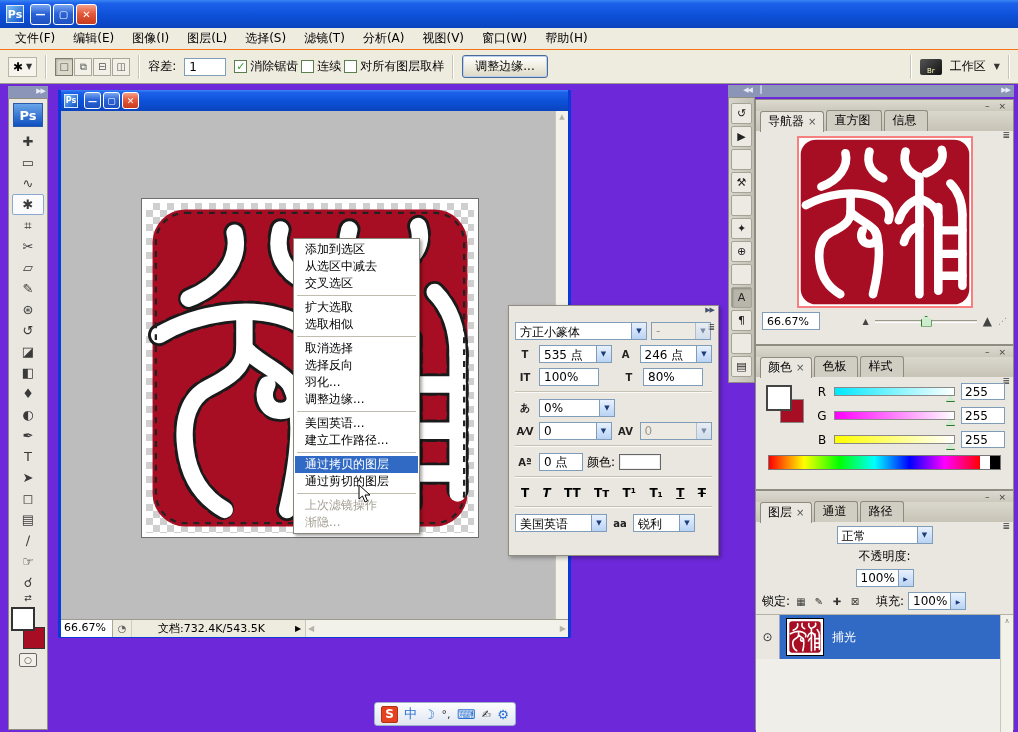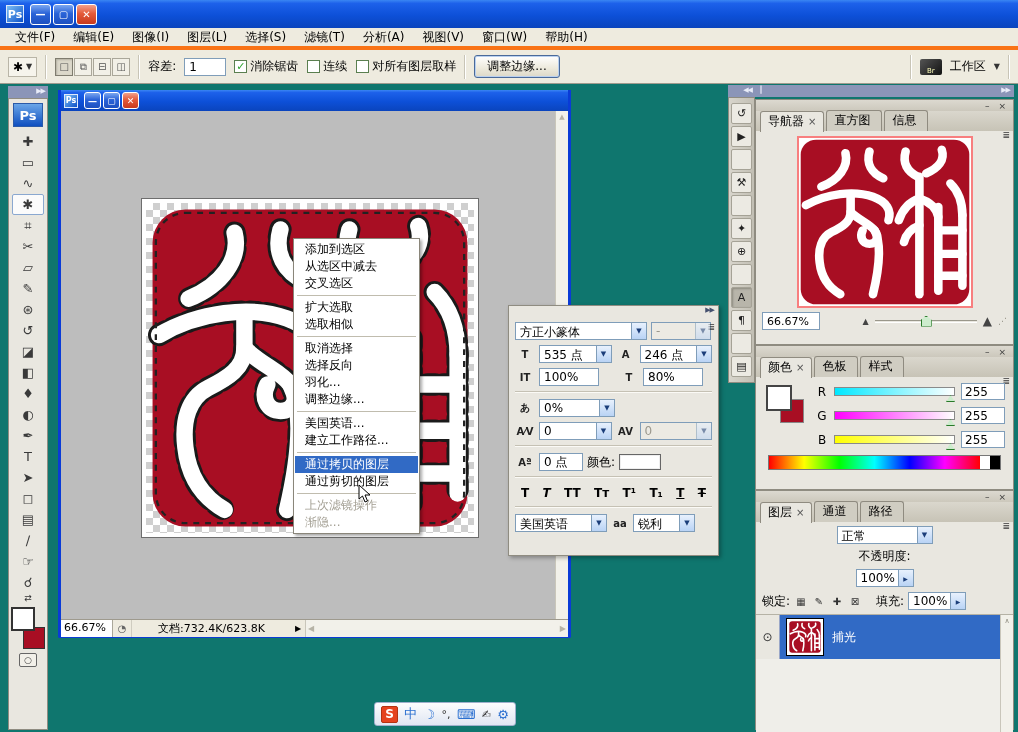--- a/index.html
+++ b/index.html
@@ -1,36 +1,36 @@
 <!DOCTYPE html>
 <html><head>
 <meta charset="utf-8">
 <style>
   * { box-sizing: border-box; margin:0; padding:0; }
   body { font-family:"DejaVu Sans","Liberation Sans",sans-serif; font-size:12px; color:#000; }
-  #screen { position:relative; width:1018px; height:732px; background:#0f766e; overflow:hidden; }
+  #screen { position:relative; width:1018px; height:732px; background:#6d28d9; overflow:hidden; }
 
   
   #titlebar { position:absolute; left:0; top:0; width:1018px; height:28px;
     background:linear-gradient(180deg,#3a86f3 0%,#1d61ea 12%,#0d50d8 55%,#0a44bd 100%);
     display:flex; align-items:center; padding:0 6px; }
   .app-icon { width:18px; height:18px; background:linear-gradient(135deg,#7ec0f5,#0b50c8);
     border:1px solid #dce9fb; color:#fff; font-weight:bold; font-size:11px;
     display:flex; align-items:center; justify-content:center; margin-right:6px; }
   .title-text { color:#fff; font-weight:bold; font-size:13px; text-shadow:1px 1px 1px #09308a;
     font-family:"DejaVu Sans Mono","Liberation Mono",monospace; flex:1; }
   .winbtns { display:flex; gap:2px; }
   .winbtn { width:21px; height:21px; border:1px solid #fff; border-radius:3px; color:#fff;
     font-size:10px; font-weight:bold; display:flex; align-items:center; justify-content:center;
     background:linear-gradient(180deg,#7ba7f0,#2a63d8 45%,#1d50c0); }
   .winbtn.close { background:linear-gradient(180deg,#f3a08a,#e45a3a 45%,#c83a1d); }
   .winbtn.sm { width:17px; height:17px; font-size:9px; }
 
   #menubar { position:absolute; left:0; top:28px; width:1018px; height:22px;
-    background:#eeebdf; border-bottom:4px solid #f97316; display:flex; align-items:center; padding-left:6px; }
+    background:#eeebdf; border-bottom:1px solid #f97316; display:flex; align-items:center; padding-left:6px; }
   .menu-item { padding:2px 9px; cursor:default; }
 
   #optionsbar { position:absolute; left:0; top:50px; width:1018px; height:34px;
     background:#eeebdf; border-bottom:1px solid #9e9a8e; display:flex; align-items:center; padding:0 8px; gap:8px; }
   .osep { width:2px; height:24px; border-left:1px solid #c8c4b6; border-right:1px solid #fff; }
   .tool-preset { display:flex; align-items:center; gap:3px; padding:2px 4px; border:1px solid #b9b5a7; background:#f6f4ec; }
   .selmode { width:18px; height:18px; border:1px solid #aaa79a; background:#f2f0e7; font-size:10px; color:#555;
     display:flex; align-items:center; justify-content:center; }
   .selmode.pressed { background:#dcd8ca; border-color:#7f7c6f; box-shadow:inset 1px 1px 2px #b3b0a2; }
   .field { background:#fff; border:1px solid #7f9db9; padding:1px 4px; height:18px; display:inline-flex; align-items:center; }
@@ -253,21 +253,21 @@
     <span style="display:flex;gap:1px;">
 
     <span class="selmode pressed">□</span>
         <span class="selmode">⧉</span>
         <span class="selmode">⊟</span>
         <span class="selmode">◫</span>
       </span>
     <span class="osep"></span>
     <span>容差:</span>
     <span class="field" style="width:42px">1</span>
-    <span style="display:flex;gap:9px;">
+    <span style="display:flex;gap:3px;">
 
         <span class="cb-row">
           <span class="cb checked"></span>
           <span>消除锯齿</span>
         </span>
 
         <span class="cb-row">
           <span class="cb"></span>
           <span>连续</span>
         </span>
@@ -344,21 +344,21 @@
             <rect x="3" y="3" width="94" height="94" rx="9" fill="none" stroke="#222" stroke-width="0.7" stroke-dasharray="1.8 1.8"></rect>
           </svg>
         </div>
       </div>
       <div class="vscroll">
           <span>▲</span>
         </div>
       <div class="statusbar">
         <span class="zoombox">66.67%</span>
         <span class="clock">◔</span>
-        <span class="docinfo">文档:732.4K/623.8K</span>
+        <span class="docinfo">文档:732.4K/543.5K</span>
         <span class="flyout">▶</span>
         <span class="hscroll">
           <span>◀</span>
           <span>▶</span>
         </span>
       </div>
     </div>
   </div>
 
   <div id="contextmenu">

